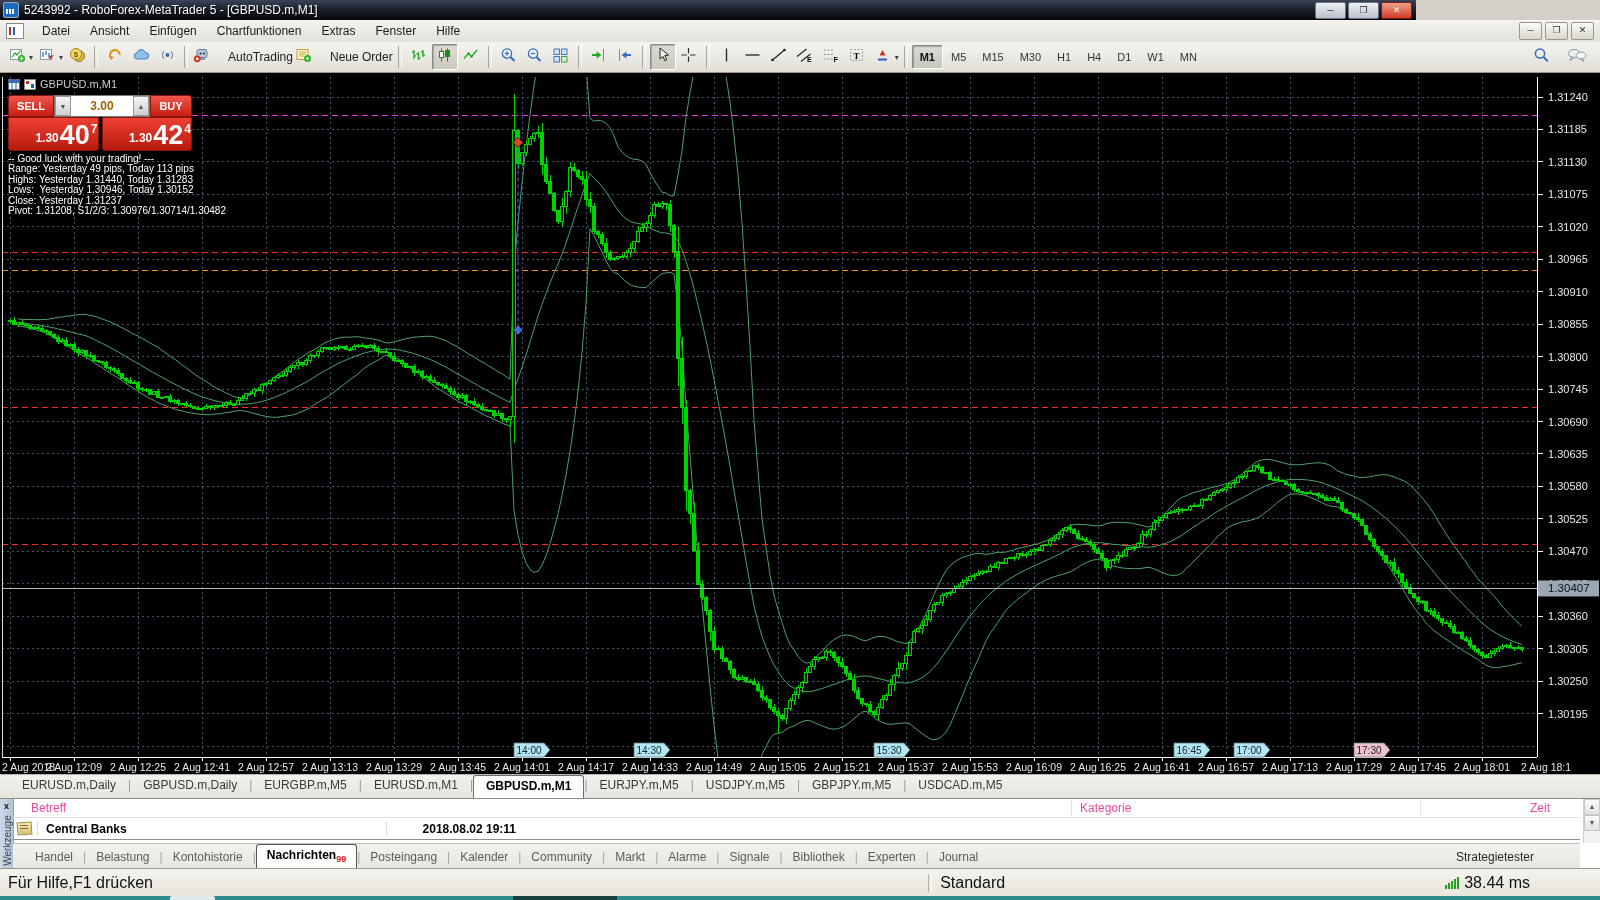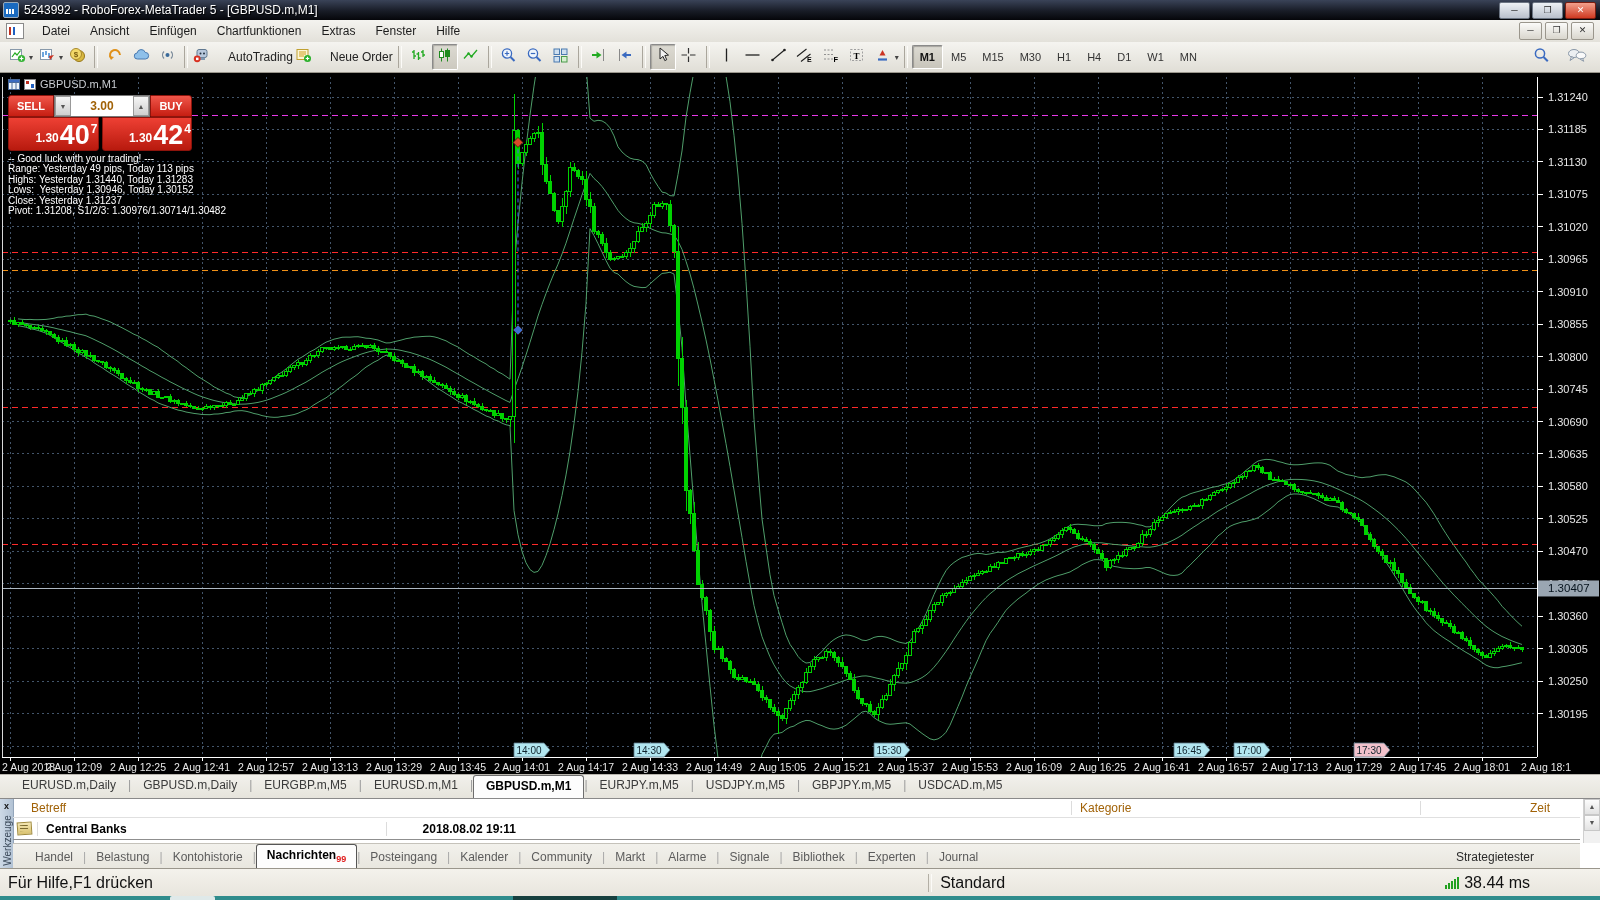--- a/index.html
+++ b/index.html
@@ -1,20 +1,20 @@
 <!DOCTYPE html>
 <html><head>
 <meta charset="utf-8">
 <style>
   html,body{margin:0;padding:0;background:#000;}
   body{width:1600px;height:900px;overflow:hidden;font-family:"Liberation Sans",sans-serif;-webkit-font-smoothing:antialiased;}
   #app{position:relative;width:1600px;height:900px;background:#d4d0c8;}
 
   
-  .titlebar{position:absolute;left:0;top:0;width:1600px;height:20px;
+  .titlebar{position:absolute;left:0;top:0;width:1416px;height:20px;
     background:linear-gradient(#3a4358,#181c26 55%,#05060a);display:flex;align-items:center;color:#fff;font-size:12px;}
   .titlebar .appicon{width:14px;height:14px;margin:0 5px 0 3px;background:#1a6ac0;border:1px solid #9ab;border-radius:2px;position:relative;}
   .titlebar .appicon::after{content:"";position:absolute;left:2px;top:6px;width:8px;height:5px;
     background:linear-gradient(90deg,#fff 2px,transparent 2px) 0 0/3px 100%;}
   .titlebar .ttext{flex:1;white-space:nowrap;overflow:hidden;text-shadow:1px 1px 1px #000;}
   .winbtns{display:flex;gap:2px;margin-right:4px;}
   .winbtn{width:29px;height:15px;font-size:9px;line-height:14px;text-align:center;color:#222;
     background:linear-gradient(#eef1f5,#b9c0cc);border:1px solid #6b7482;border-radius:2px;}
   .winbtn.close{background:linear-gradient(#f2a08c,#cf3a22);color:#fff;border-color:#7c1d10;}
 
@@ -73,21 +73,21 @@
   .ctab.active{background:#fdfdfd;border:1px solid #6e6e6e;border-bottom:none;border-radius:3px 3px 0 0;font-weight:bold;color:#000;padding-bottom:5px;}
   .ctabsep{color:#9a9a9a;padding:3px 0 4px;}
 
   
   .toolbox{position:absolute;left:0;top:798px;width:1600px;height:70px;background:#fff;border-top:1px solid #8a8a8a;}
   .wz-strip{position:absolute;left:0;top:0;width:13px;height:70px;background:linear-gradient(90deg,#cdd9e6,#b2c2d4);border-right:1px solid #93a5ba;}
   .wz-close{position:absolute;left:0px;top:1px;width:13px;height:12px;font-size:9px;font-weight:bold;color:#111;text-align:center;line-height:12px;}
   .wz-label{position:absolute;left:-28px;top:36px;width:70px;transform:rotate(-90deg);transform-origin:center;
     font-size:10px;color:#3c4a5a;text-align:center;}
   .tb-main{position:absolute;left:13px;top:0;width:1567px;height:70px;}
-  .tb-header{display:flex;height:18px;align-items:center;font-size:12px;color:#a16207;border-bottom:1px solid #e0e0e0;}
+  .tb-header{display:flex;height:18px;align-items:center;font-size:12px;color:#ec4899;border-bottom:1px solid #e0e0e0;}
   .col-subj{flex:1;padding-left:18px;}
   .col-cat{width:349px;border-left:1px solid #dcdcdc;padding-left:8px;box-sizing:border-box;}
   .col-time{width:160px;border-left:1px solid #dcdcdc;text-align:right;padding-right:30px;box-sizing:border-box;}
   .tb-news{display:flex;height:21px;align-items:center;font-size:12px;font-weight:bold;color:#000;border-bottom:1px solid #8f8f8f;}
   .newsicon{width:13px;height:11px;margin:0 5px 0 4px;background:linear-gradient(#f4e7b2,#d9c270);border:1px solid #a08a3a;position:relative;transform:rotate(-4deg);}
   .newsicon::after{content:"";position:absolute;left:2px;top:2px;width:8px;height:6px;
     background:repeating-linear-gradient(#7a6a30 0 1px,transparent 1px 3px);}
   .news-subj{flex:1;padding-left:0;white-space:nowrap;overflow:hidden;}
   .tbx-tabs{position:absolute;left:0;bottom:0;width:1567px;height:26px;background:linear-gradient(#f2f1ec,#e8e6de);
     border-top:1px solid #c5c2ba;display:flex;align-items:center;font-size:12px;color:#5c5c5c;padding-left:12px;box-sizing:border-box;}

